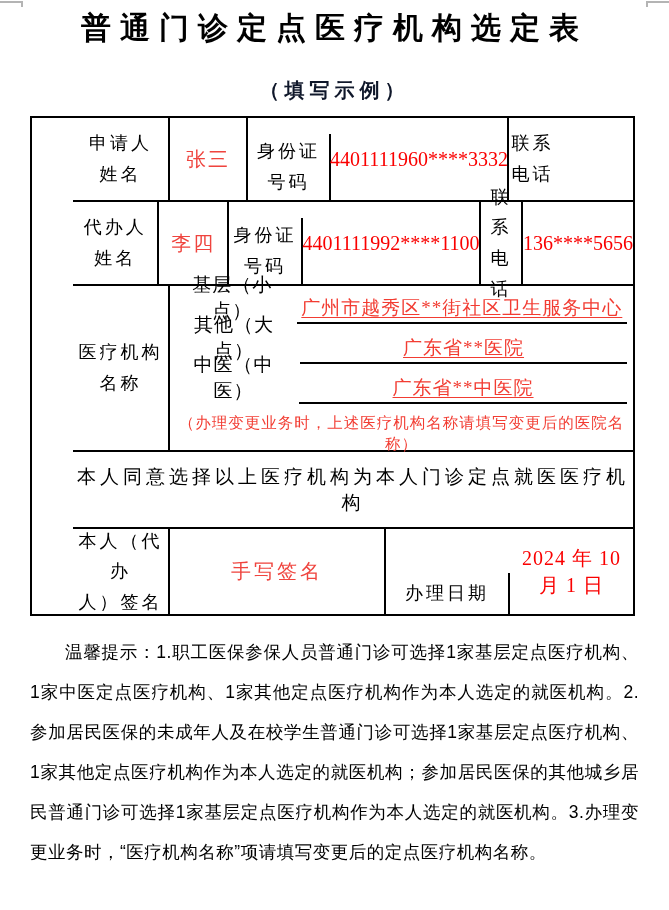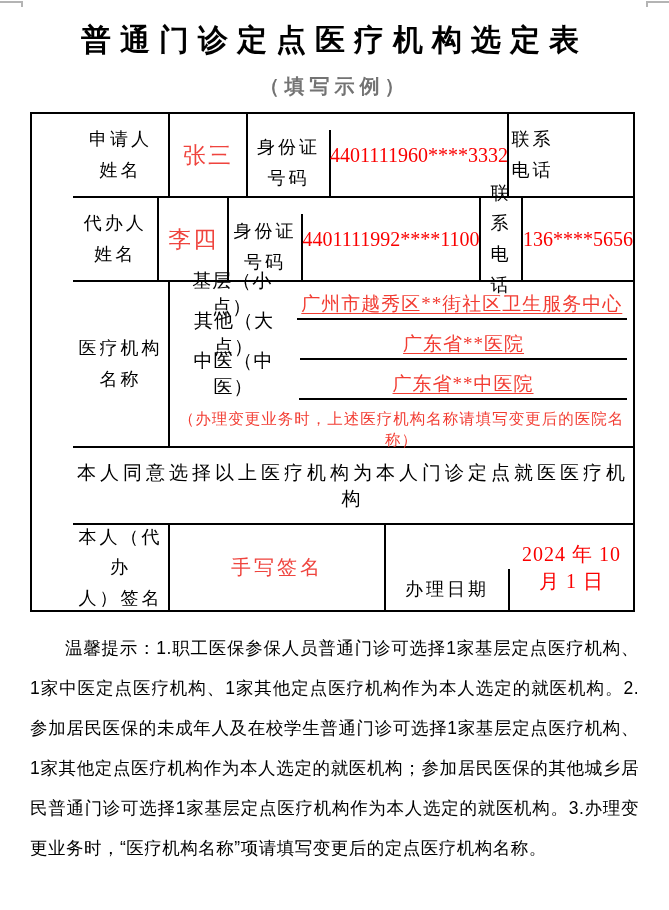--- a/index.html
+++ b/index.html
@@ -14,34 +14,34 @@
   }
   
   .corner-mark { position:absolute; top:1px; width:23px; height:6px; }
   .corner-mark .h { position:absolute; top:0; left:0; width:100%; height:2px; background:#b4b4b4; }
   .corner-mark.left  { left:0; }
   .corner-mark.left  .v { position:absolute; top:0; right:0; width:2px; height:6px; background:#b4b4b4; }
   .corner-mark.right { right:0; }
   .corner-mark.right .v { position:absolute; top:0; left:0; width:2px; height:6px; background:#b4b4b4; }
 
   .title {
-    margin-top:20px;
+    margin-top:8px;
     text-align:center;
     font-size:30px;
     font-weight:bold;
     letter-spacing:9px;
     font-family:Liberation Serif, serif;
   }
   .subtitle {
-    margin-top:12px;
+    margin-top:28px;
     text-align:center;
     font-size:20px;
     font-weight:bold;
     letter-spacing:5px;
-    color:#737373;
+    color:#0f172a;
   }
 
   .form-table {
     margin:12px 34px 0 30px;
     width:605px;
     border:2px solid #000;
     padding-left:41px;
   }
   .tr { display:flex; border-bottom:2px solid #000; }
   .tr:last-child { border-bottom:none; }
@@ -51,21 +51,21 @@
     text-align:center;
   }
   .td:last-child { border-right:none; }
 
   .label {
     font-size:18px;
     letter-spacing:3px;
     white-space:pre-line;
     line-height:1.7;
   }
-  .red-hand  { color:#ef443e; font-size:23px; letter-spacing:2px; }
+  .red-hand  { color:#ef443e; font-size:20px; letter-spacing:2px; }
   .red-serif { color:#fa0000; font-size:20px; font-family:"Liberation Serif", serif; }
 
   .row-person { height:84px; }
   .c-name-label { width:97px; }
   .c-name-value { width:78px; }
   .c-id-label   { width:83px;margin-top:16px; }
   .c-id-value   { width:178px; }
   .c-ph-label   { width:47px; }
   .c-ph-value   { flex:1; }
 

